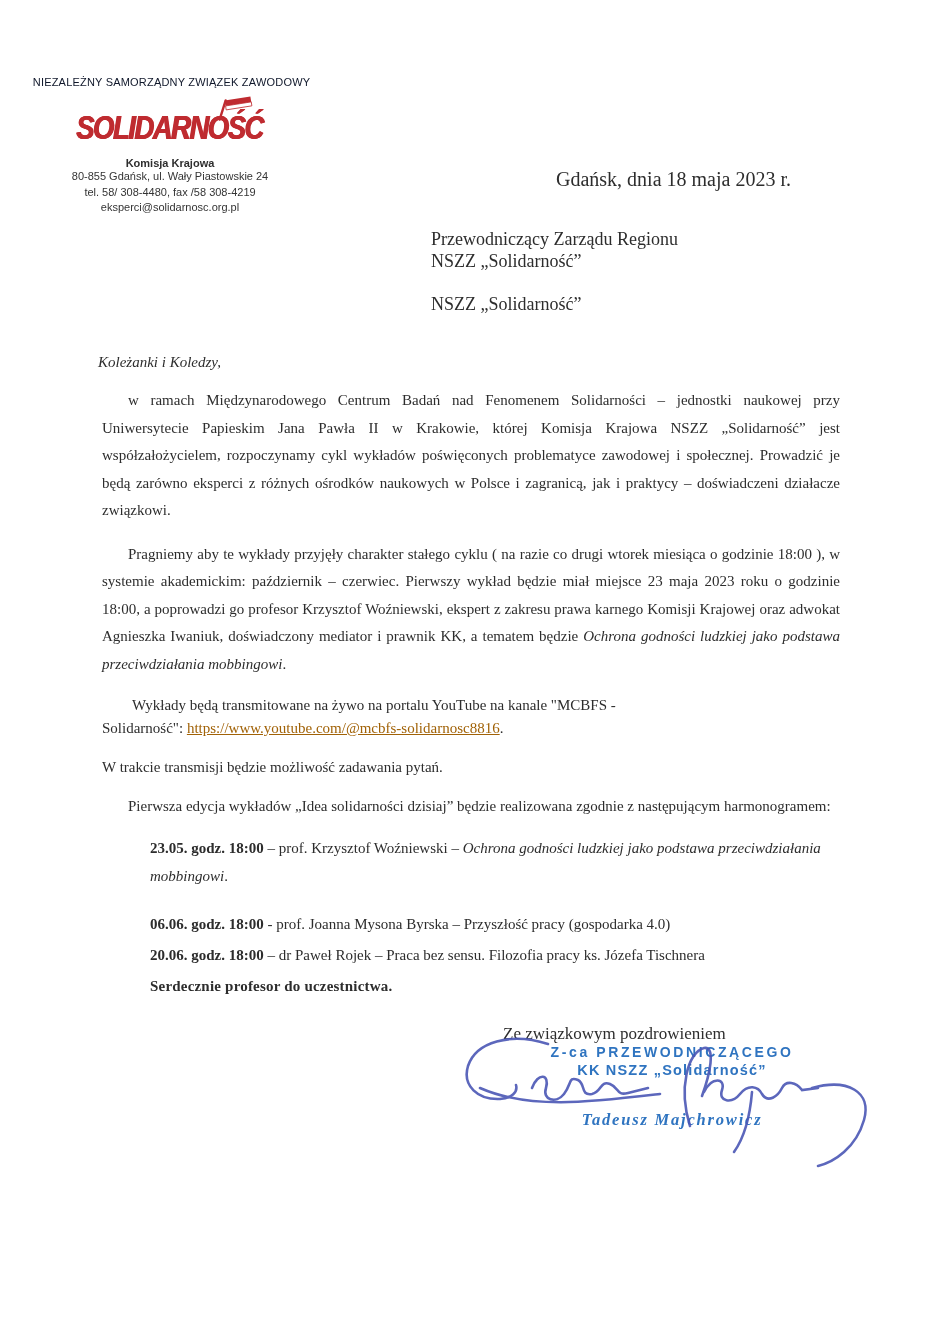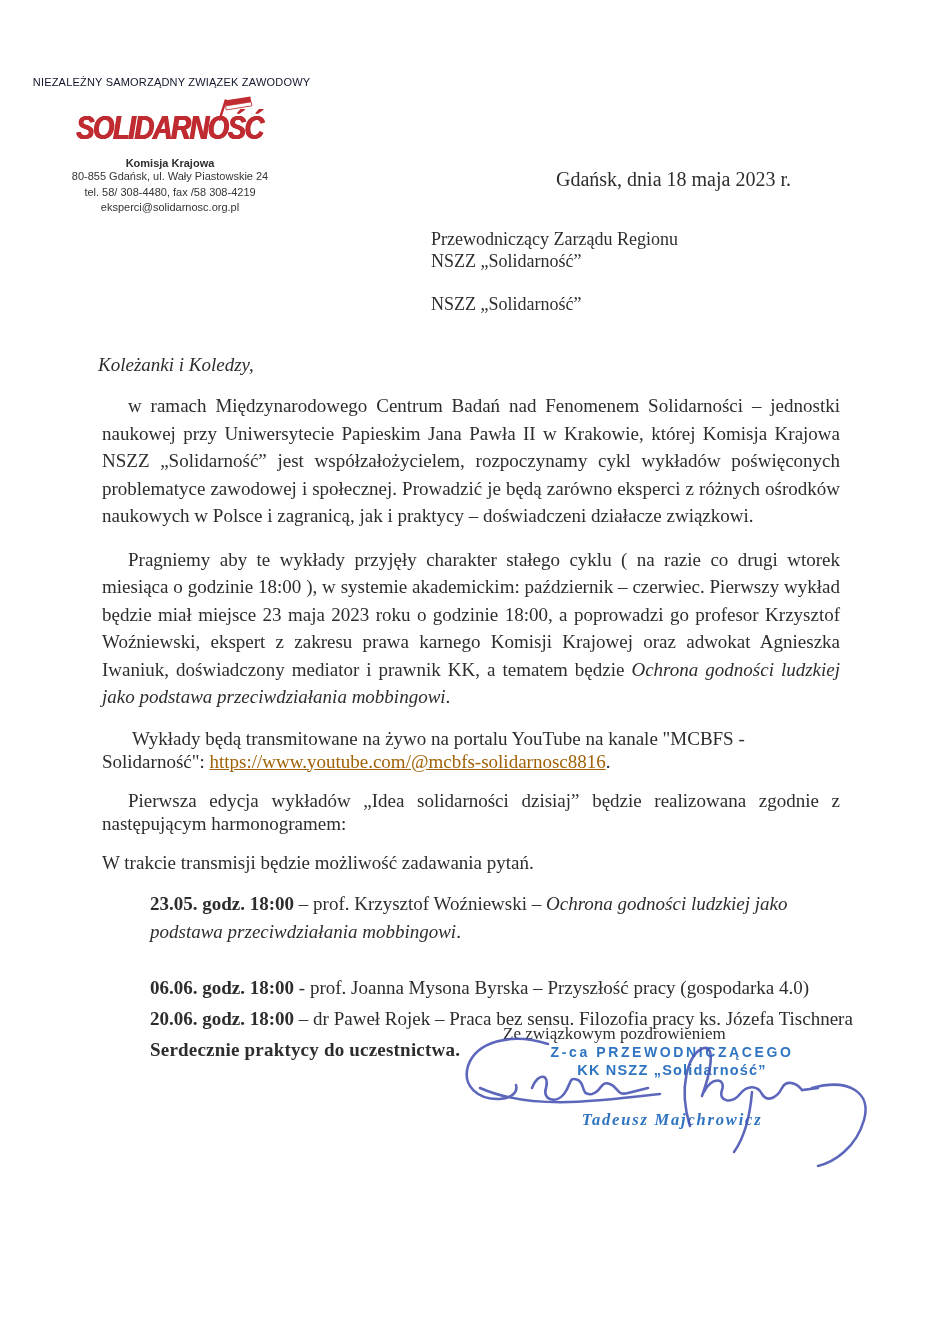--- a/index.html
+++ b/index.html
@@ -39,35 +39,35 @@
   .flag-icon { position:absolute; right:6px; top:-2px; }
   .committee { font-weight:bold; font-size:11px; color:#2e2e2e; margin-top:4px; }
   .addr-line { font-size:11px; line-height:15.5px; color:#343434; }
 
   
   .date-line { position:absolute; left:556px; top:168px; font-size:20px; }
   .recipients { position:absolute; left:431px; top:229px; font-size:18px; line-height:21.5px; }
   .recipient-block { margin-bottom:22px; }
 
   
-  .letter-body { position:absolute; left:86px; top:354px; width:770px; font-size:19px; }
+  .letter-body { position:absolute; left:86px; top:354px; width:770px; font-size:15px; }
   .salutation { font-style:italic; margin:0 0 0 12px; }
   p.para { margin:16px; }
   .p-wide { text-align:justify; line-height:27.5px; text-indent:26px; }
   .p1 { margin-top:21px; }
   .p2 { margin-top:10px; }
   .p3 { margin-top:5px; line-height:23px; text-indent:30px; }
   .p4 { margin-top:7px; line-height:23px; }
   .p5 { margin-top:10px; line-height:23px; text-indent:26px; text-align:justify; }
   .italic { font-style:italic; }
   .yt-link { color:#a16207; text-decoration:underline; cursor:pointer; }
 
   .schedule { margin:10px 0 0 64px; }
   .sched-item { line-height:28px; margin-bottom:3px; text-align:left; }
-  .sched-item.first { margin-bottom:28px; }
+  .sched-item.first { margin-bottom:20px; }
   .sched-dt { font-weight:bold; }
   .invitation { font-weight:bold; margin:2px 0 0 64px; line-height:28px; letter-spacing:.2px; }
 
   .closing-line { position:absolute; left:503px; top:1024px; font-size:17px; }
 
   
   .signature { position:absolute; left:462px; top:1044px; width:420px; height:135px; }
   .stamp { position:relative; text-align:center; color:#2f74c0; font-family:"Liberation Sans", sans-serif; }
   .stamp-role { font-weight:bold; font-size:14px; letter-spacing:2.6px; white-space:nowrap; }
   .stamp-org  { font-weight:bold; font-size:14.5px; letter-spacing:1.2px; margin-top:2px; white-space:nowrap; }
@@ -118,31 +118,31 @@
 
   <div class="letter-body">
     <div class="salutation">Koleżanki i Koledzy,</div>
 
     <p class="para p-wide p1">w ramach Międzynarodowego Centrum Badań nad Fenomenem Solidarności – jednostki naukowej przy Uniwersytecie Papieskim Jana Pawła II w Krakowie, której Komisja Krajowa NSZZ „Solidarność” jest współzałożycielem, rozpoczynamy cykl wykładów poświęconych problematyce zawodowej i społecznej. Prowadzić je będą zarówno eksperci z różnych ośrodków naukowych w Polsce i zagranicą, jak i praktycy – doświadczeni działacze związkowi.</p>
 
     <p class="para p-wide p2"><span>Pragniemy aby te wykłady przyjęły charakter stałego cyklu ( na razie co drugi wtorek miesiąca o godzinie 18:00 ), w systemie akademickim: październik – czerwiec. Pierwszy wykład będzie miał miejsce 23 maja 2023 roku o godzinie 18:00, a poprowadzi go profesor Krzysztof Woźniewski, ekspert z zakresu prawa karnego Komisji Krajowej oraz adwokat Agnieszka Iwaniuk, doświadczony mediator i prawnik KK, a tematem będzie </span><span class="italic">Ochrona godności ludzkiej jako podstawa przeciwdziałania mobbingowi</span><span>.</span></p>
 
     <p class="para p3"><span>Wykłady będą transmitowane na żywo na portalu YouTube na kanale "MCBFS -</span><br><span>Solidarność": </span><a class="yt-link">https://www.youtube.com/@mcbfs-solidarnosc8816</a><span>.</span></p>
 
+    <p class="para p4">W trakcie transmisji będzie możliwość zadawania pytań.</p>
+
     <p class="para p5">Pierwsza edycja wykładów „Idea solidarności dzisiaj” będzie realizowana zgodnie z następującym harmonogramem:</p>
-
-    <p class="para p4">W trakcie transmisji będzie możliwość zadawania pytań.</p>
 
     <div class="schedule">
       <div class="sched-item first"><span class="sched-dt">23.05. godz. 18:00</span><span> – prof. Krzysztof Woźniewski – </span><span class="italic">Ochrona godności ludzkiej jako podstawa przeciwdziałania mobbingowi</span><span></span><span>.</span></div>
       <div class="sched-item"><span class="sched-dt">06.06. godz. 18:00</span><span> - prof. Joanna Mysona Byrska – </span><span class="italic"></span><span>Przyszłość pracy (gospodarka 4.0)</span><span></span></div>
       <div class="sched-item"><span class="sched-dt">20.06. godz. 18:00</span><span> – dr Paweł Rojek – </span><span class="italic"></span><span>Praca bez sensu. Filozofia pracy ks. Józefa Tischnera</span><span></span></div>
     </div>
 
-    <div class="invitation">Serdecznie praktycy do uczestnictwa.</div>
+    <div class="invitation">Serdecznie profesor do uczestnictwa.</div>
   </div>
 
   <div class="closing-line">Ze związkowym pozdrowieniem</div>
 
   <div class="signature">
     <div class="stamp">
       <div class="stamp-role">Z-ca PRZEWODNICZĄCEGO</div>
       <div class="stamp-org">KK NSZZ „Solidarność”</div>
       <div class="stamp-name">Tadeusz  Majchrowicz</div>
     </div>

